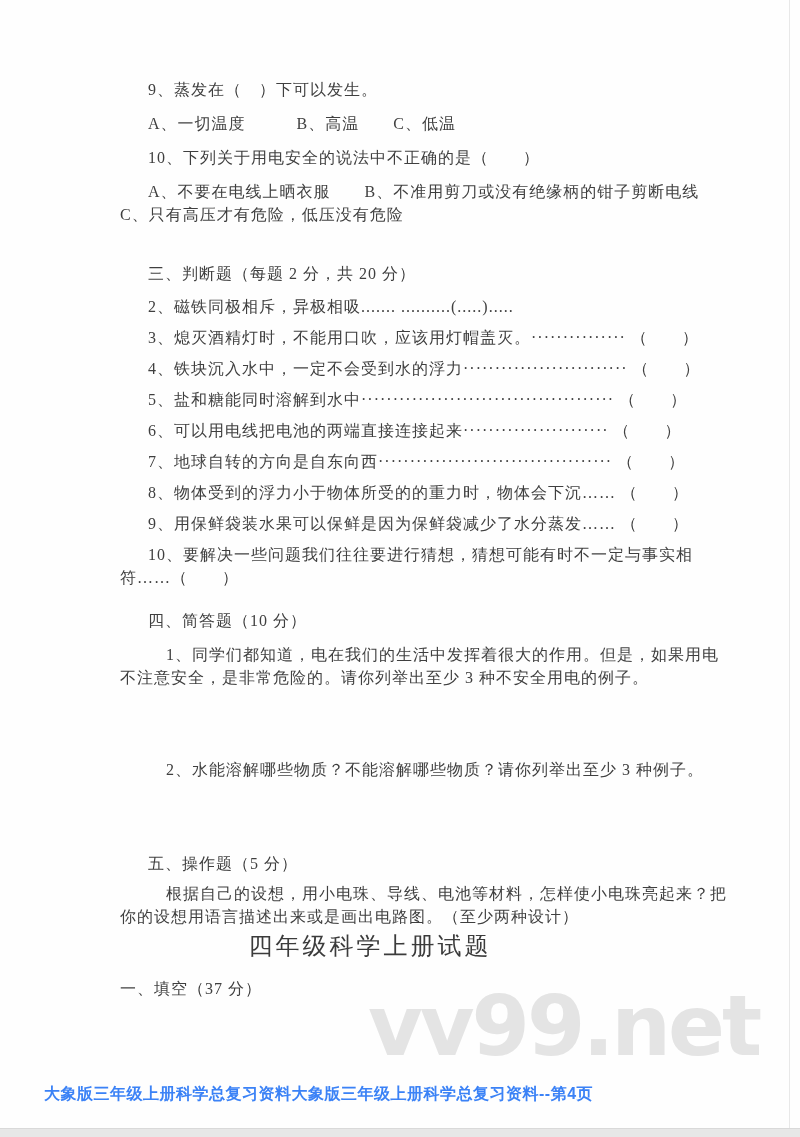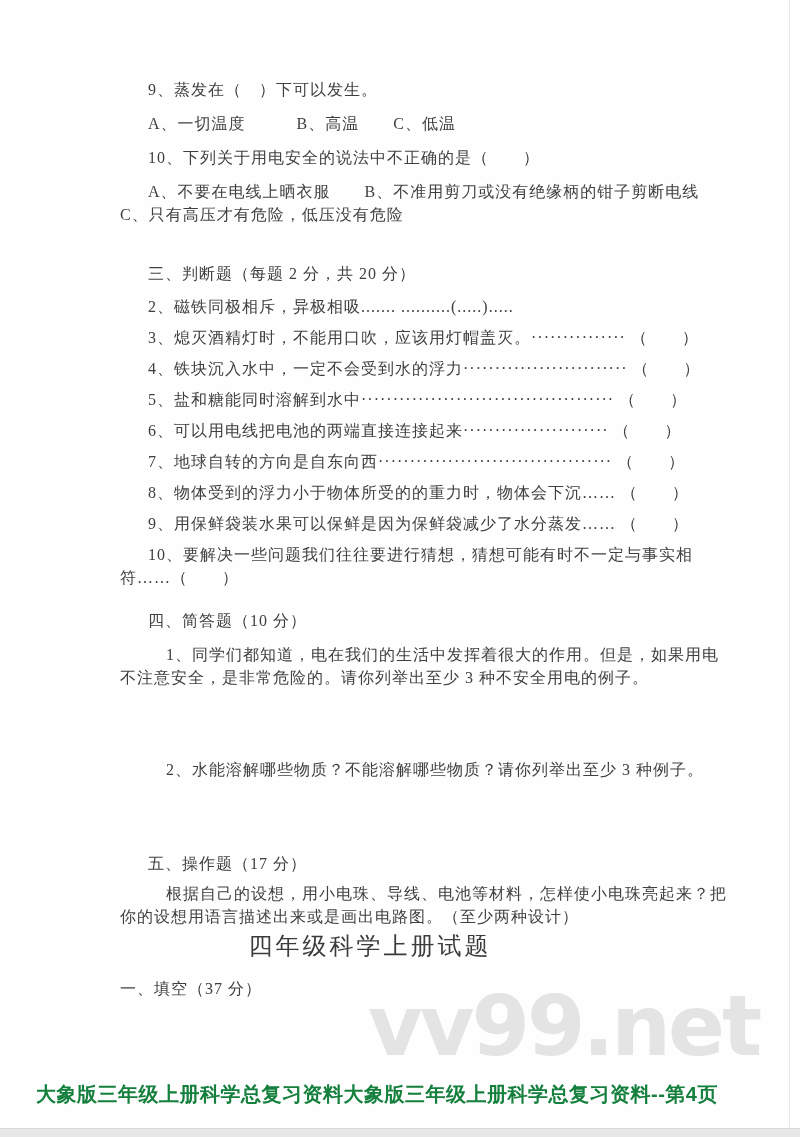--- a/index.html
+++ b/index.html
@@ -56,25 +56,25 @@
     text-align:center;
     font-size:24px;line-height:36px;
     letter-spacing:3px;
     font-weight:500;
     color:#3b3b3b;
     margin:0;
   }
   #sec-fill{top:977px;}
   #sec-fill p{margin-bottom:4px;}
   .footer{
-    position:absolute;z-index:2;left:36px;top:1084px;
+    position:absolute;z-index:2;left:44px;top:1084px;
     font-family:"Liberation Sans","DejaVu Sans",sans-serif;
     font-weight:bold;
-    font-size:20px;line-height:20px;
-    color:#15803d;
+    font-size:16px;line-height:20px;
+    color:#3b82f6;
     letter-spacing:0.5px;
     margin:0;
   }
 </style>
 </head>
 <body>
 
 <div class="page">
 
   <div class="watermark">vv99.net</div>
@@ -99,21 +99,21 @@
     <p class="indent1">10、要解决一些问题我们往往要进行猜想，猜想可能有时不一定与事实相符……（　　）</p>
   </div>
 
   <div class="content" id="sec-sa">
     <p class="indent1 heading">四、简答题（10 分）</p>
     <p class="indent2 q1">1、同学们都知道，电在我们的生活中发挥着很大的作用。但是，如果用电不注意安全，是非常危险的。请你列举出至少 3 种不安全用电的例子。</p>
     <p class="indent2 q2">2、水能溶解哪些物质？不能溶解哪些物质？请你列举出至少 3 种例子。</p>
   </div>
 
   <div class="content" id="sec-op">
-    <p class="indent1 heading">五、操作题（17 分）</p>
+    <p class="indent1 heading">五、操作题（5 分）</p>
     <p class="indent2">根据自己的设想，用小电珠、导线、电池等材料，怎样使小电珠亮起来？把你的设想用语言描述出来或是画出电路图。（至少两种设计）</p>
   </div>
 
   <h1 class="g4-title">四年级科学上册试题</h1>
 
   <div class="content" id="sec-fill">
     <p>一、填空（37 分）</p>
   </div>
 
   <p class="footer">大象版三年级上册科学总复习资料大象版三年级上册科学总复习资料--第4页</p>

